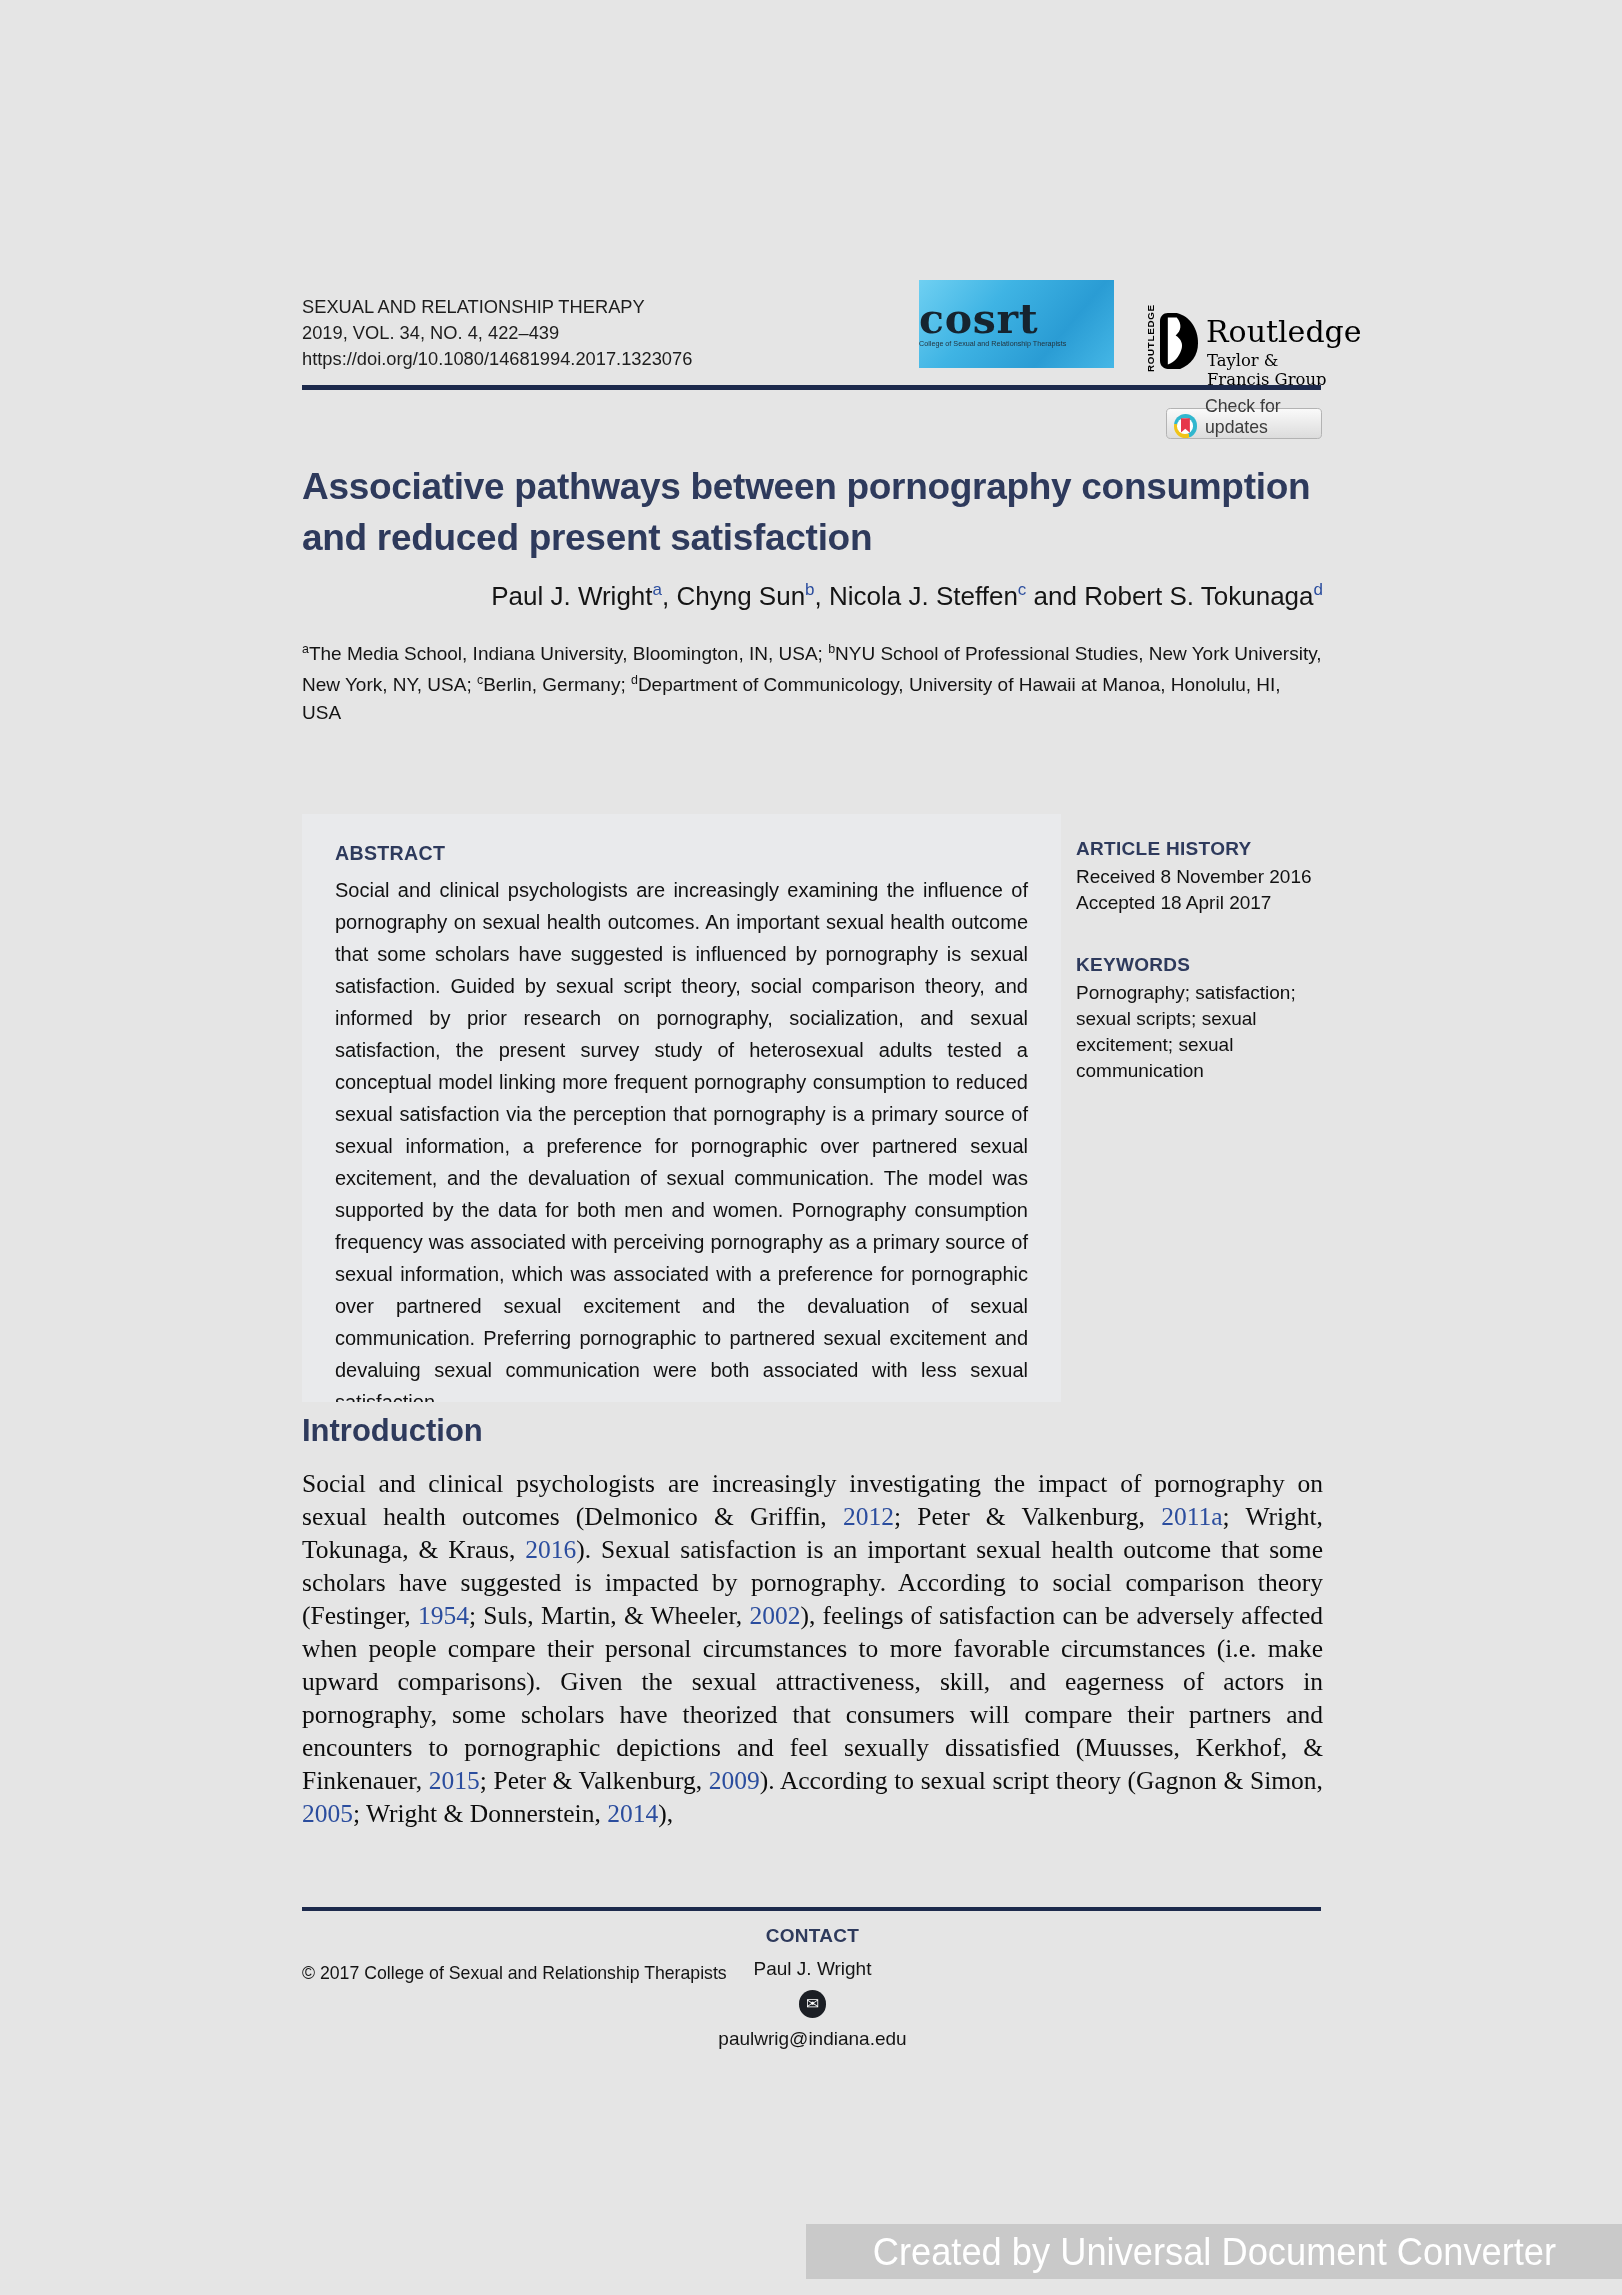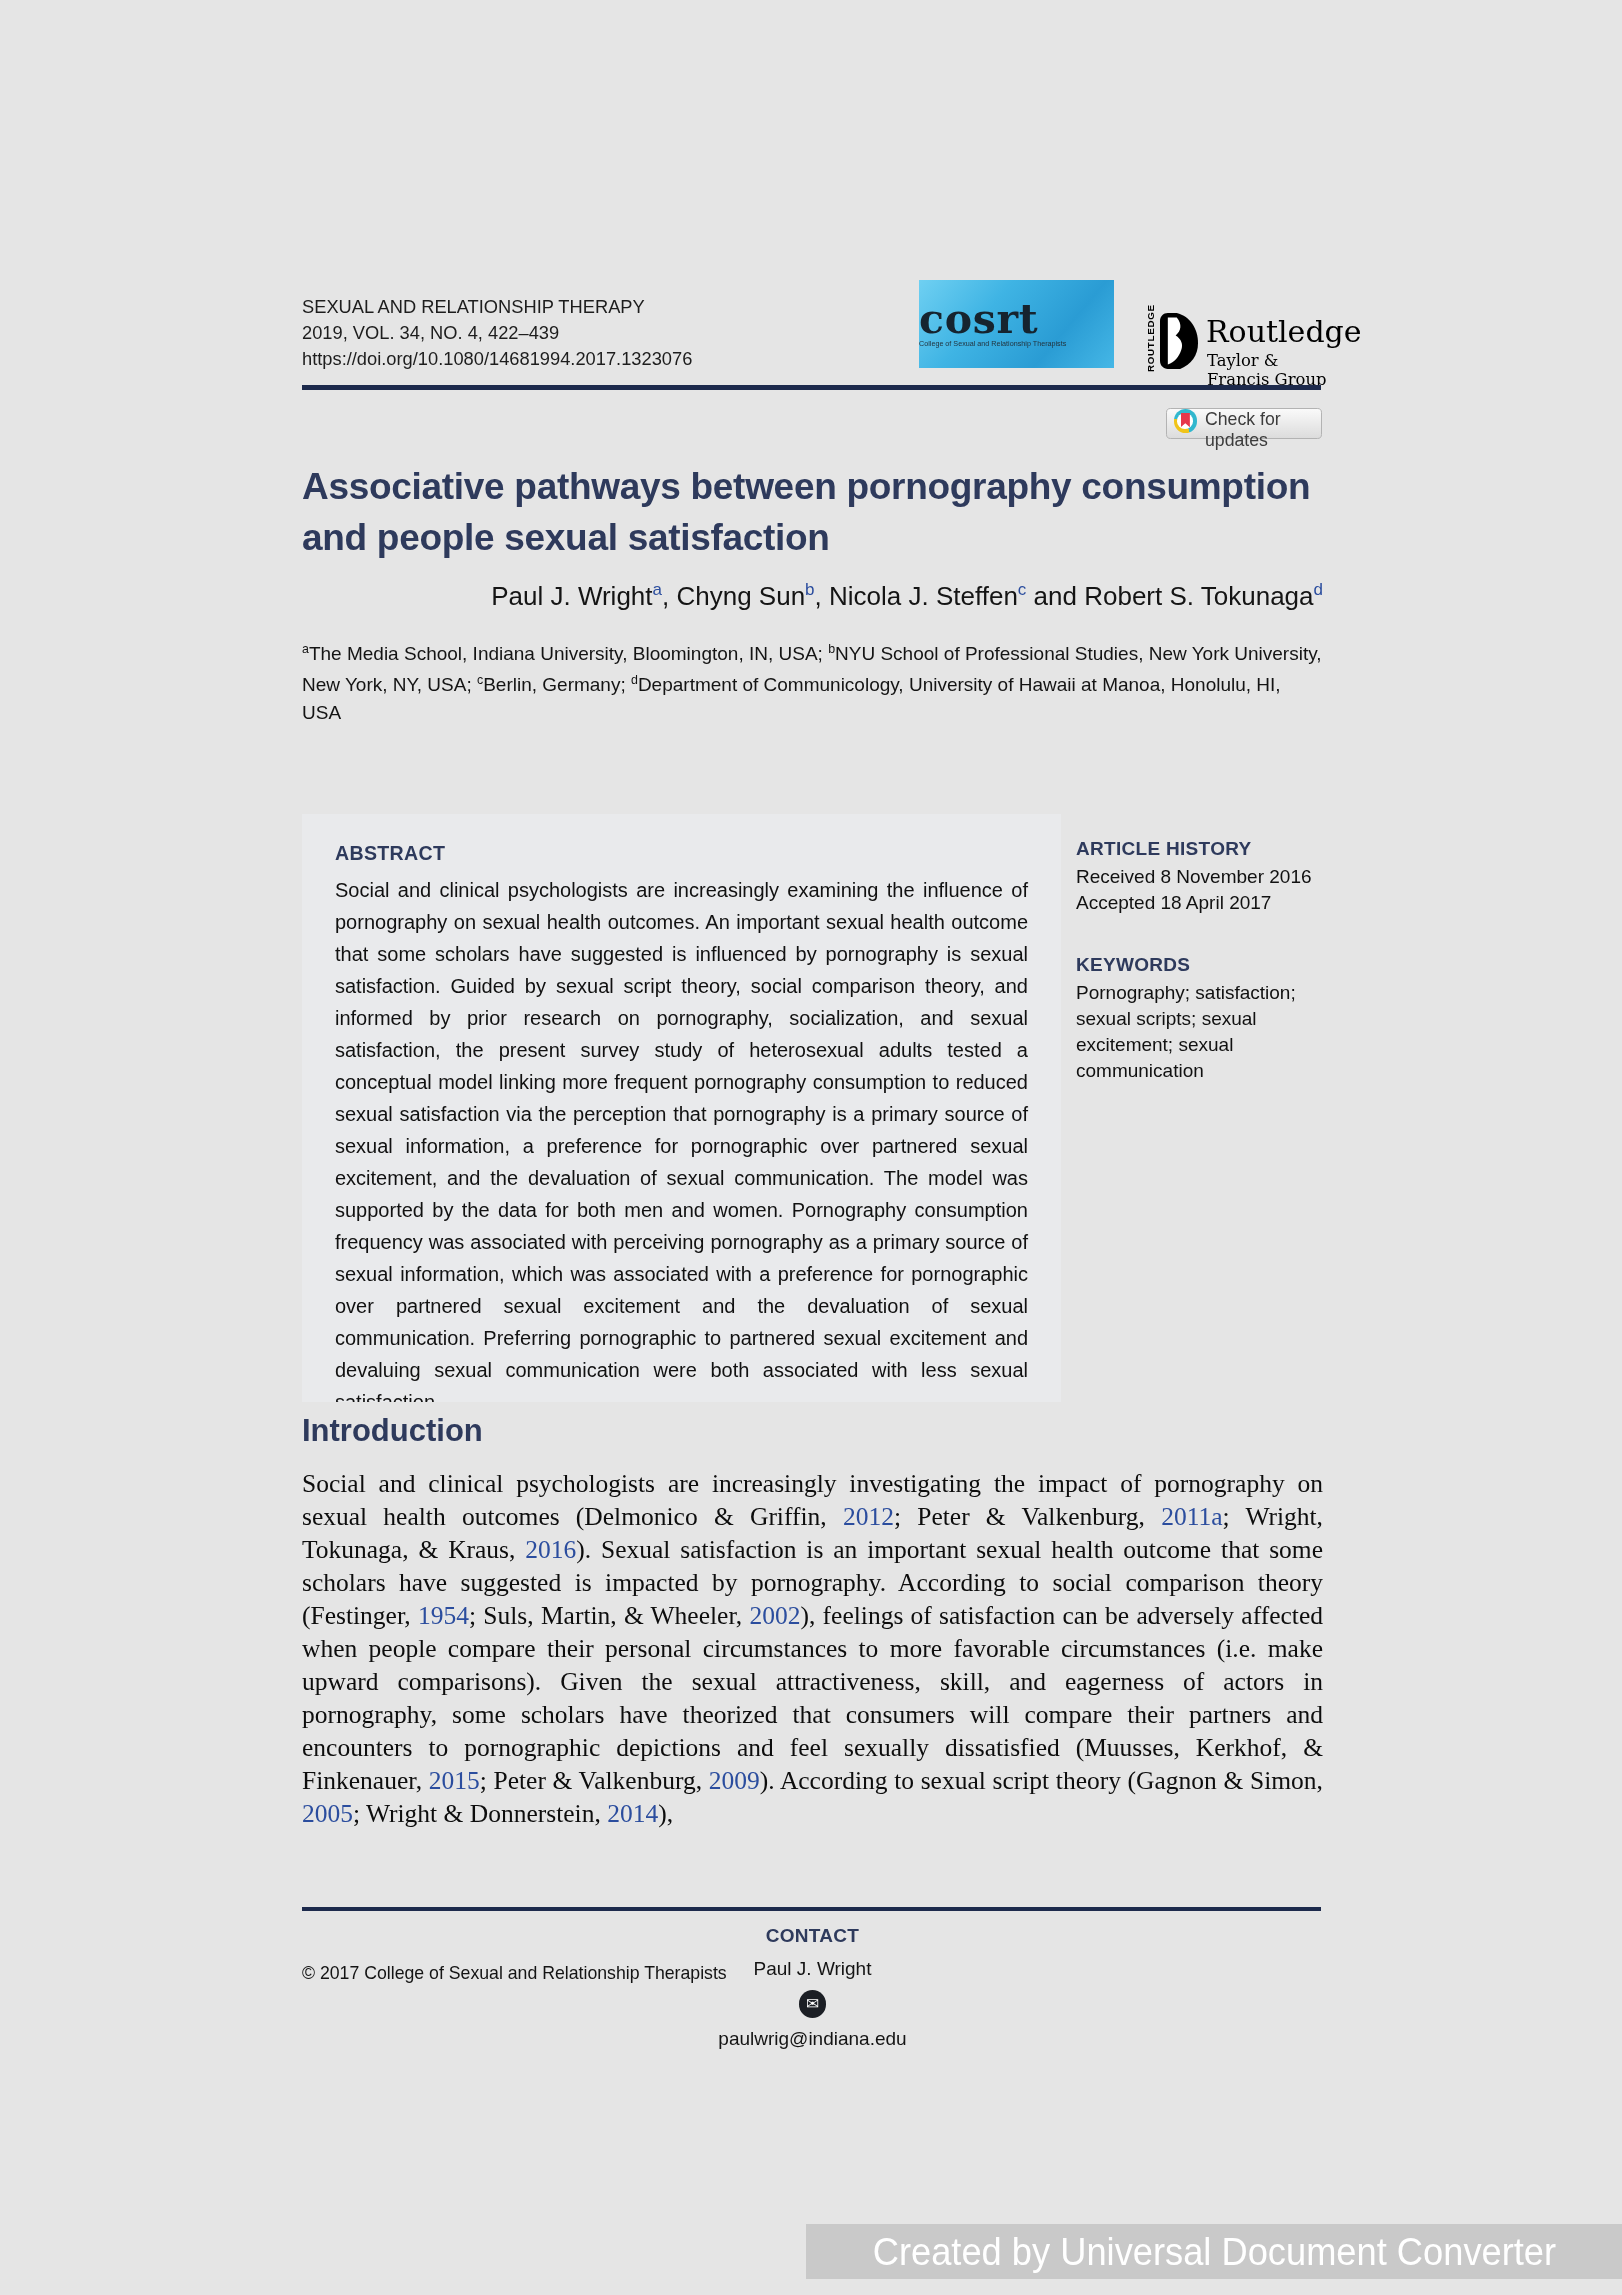--- a/index.html
+++ b/index.html
@@ -22,21 +22,21 @@
     position:absolute;left:0px;top:2.6px;height:60px;width:13px;
     font-size:9.8px;font-weight:bold;letter-spacing:0.7px;color:#000;
     writing-mode:vertical-rl;transform:rotate(180deg);text-align:center;line-height:13px;
   }
   .rl-mark{position:absolute;left:15.7px;top:1.3px;width:38px;height:62px;}
   .rl-name{position:absolute;left:62px;top:5.2px;font-family:"DejaVu Serif",serif;font-size:30px;color:#000;}
   .rl-group{position:absolute;left:63px;top:42px;font-family:"DejaVu Serif",serif;font-size:16.4px;color:#000;}
   .header-rule{position:absolute;left:302px;top:385px;width:1019px;height:4.6px;background:#1d2a4c;}
   .check-updates{
     position:absolute;left:1166px;top:408px;width:156px;height:31px;border:0.7px solid #b3b3b3;border-radius:4.6px;
-    background:linear-gradient(#fafafa,#dcdcdc);display:flex;align-items:flex-start;gap:7.9px;padding:0 6.5px;box-sizing:border-box;
+    background:linear-gradient(#fafafa,#dcdcdc);display:flex;align-items:flex-end;gap:7.9px;padding:0 6.5px;box-sizing:border-box;
   }
   .cm-circle{
     width:23.6px;height:23.6px;border-radius:50%;flex:0 0 auto;
     background:conic-gradient(from 160deg,#f0c419 0deg 120deg,#31b7ce 120deg 360deg);
     position:relative;
   }
   .cm-circle::before{content:"";position:absolute;left:3.9px;top:3.9px;width:15.7px;height:15.7px;border-radius:50%;background:#fff;}
   .cm-book{
     position:absolute;left:7.2px;top:3.9px;width:9.2px;height:14.4px;background:#e6374b;
     clip-path:polygon(0 0,100% 0,100% 100%,50% 72%,0 100%);
@@ -110,21 +110,21 @@
 
   <div class="check-updates">
     <div class="cm-circle">
       <div class="cm-book"></div>
     </div>
     <div class="cu-label">Check for updates</div>
   </div>
 
   <div class="title">
     <div>Associative pathways between pornography consumption</div>
-    <div>and people sexual satisfaction</div>
+    <div>and reduced present satisfaction</div>
   </div>
 
   <div class="authors"><span>Paul J. Wright</span><sup class="cite">a</sup><span>, Chyng Sun</span><sup class="cite">b</sup><span>, Nicola J. Steffen</span><sup class="cite">c</sup><span> and Robert S. Tokunaga</span><sup class="cite">d</sup></div>
 
   <div class="affils"><sup>a</sup><span>The Media School, Indiana University, Bloomington, IN, USA; </span><sup>b</sup><span>NYU School of Professional Studies, New York University, New York, NY, USA; </span><sup>c</sup><span>Berlin, Germany; </span><sup>d</sup><span>Department of Communicology, University of Hawaii at Manoa, Honolulu, HI, USA</span></div>
 
   <div class="abstract-box">
     <div class="abstract-head">ABSTRACT</div>
     <div class="abstract-text">Social and clinical psychologists are increasingly examining the influence of pornography on sexual health outcomes. An important sexual health outcome that some scholars have suggested is influenced by pornography is sexual satisfaction. Guided by sexual script theory, social comparison theory, and informed by prior research on pornography, socialization, and sexual satisfaction, the present survey study of heterosexual adults tested a conceptual model linking more frequent pornography consumption to reduced sexual satisfaction via the perception that pornography is a primary source of sexual information, a preference for pornographic over partnered sexual excitement, and the devaluation of sexual communication. The model was supported by the data for both men and women. Pornography consumption frequency was associated with perceiving pornography as a primary source of sexual information, which was associated with a preference for pornographic over partnered sexual excitement and the devaluation of sexual communication. Preferring pornographic to partnered sexual excitement and devaluing sexual communication were both associated with less sexual satisfaction.</div>
   </div>

